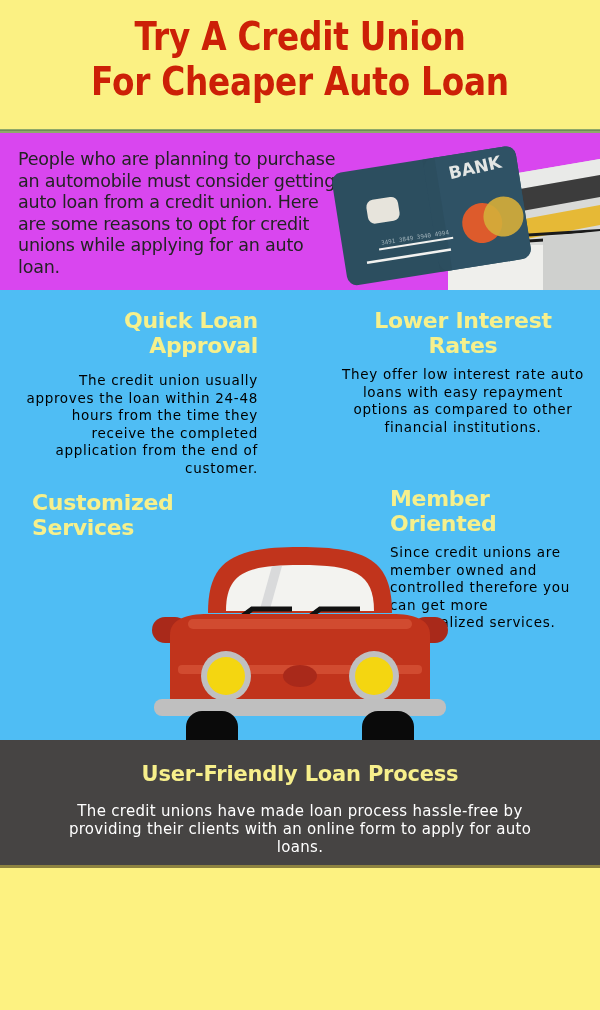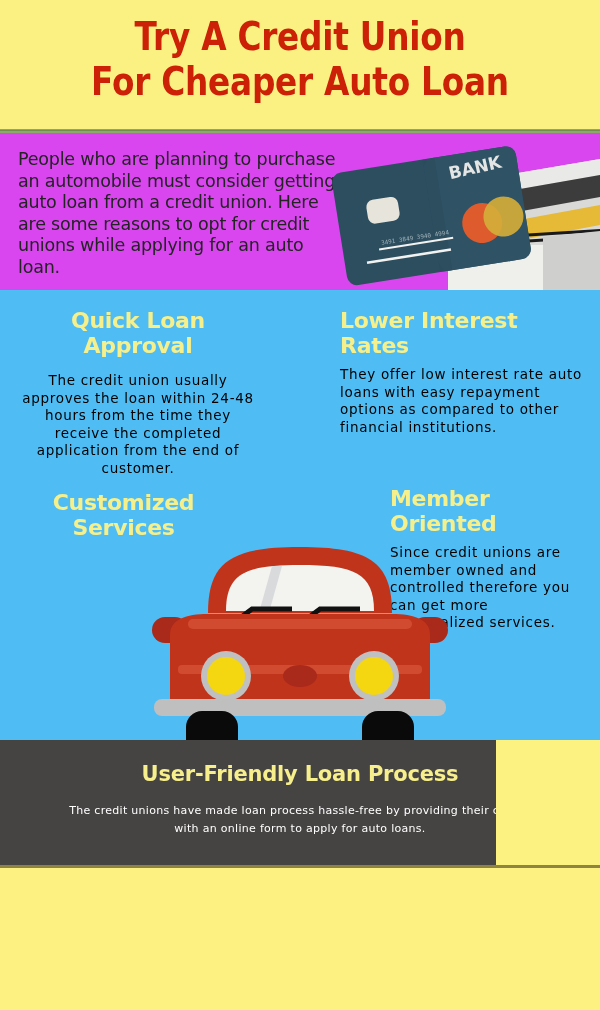--- a/index.html
+++ b/index.html
@@ -72,50 +72,50 @@
     letter-spacing:-0.3px;
   }
   .blk p {
     color:#000000;
     font-family:"DejaVu Sans", sans-serif;
     font-size:13.5px;
     line-height:17.5px;
     letter-spacing:0.7px;
     margin-top:14px;
   }
-  .b-quick    { left:18px;  top:18px;  width:240px; text-align:center; }
-  .b-lower    { left:340px; top:18px;  width:246px; text-align:left; }
-  .b-custom   { left:16px;  top:200px; width:215px; text-align:center; }
+  .b-quick    { left:18px;  top:18px;  width:240px; text-align:right; }
+  .b-lower    { left:340px; top:18px;  width:246px; text-align:center; }
+  .b-custom   { left:32px;  top:200px; width:215px; text-align:left; }
   .b-member   { left:390px; top:196px; width:196px; text-align:left; }
   .b-lower p, .b-member p { margin-top:8px; }
 
   
   .car { position:absolute; left:100px; top:245px; width:400px; height:215px; }
 
   
   .dark {
-    position:absolute; left:0; top:740px; width:496px; height:127px;
+    position:absolute; left:0; top:740px; width:600px; height:127px;
     background:#464443;
     overflow:hidden;
   }
   .dark h2 {
     position:absolute; left:0; top:22px; width:600px;
     text-align:center;
     color:#F7EF8B;
     font-family:"DejaVu Sans", sans-serif;
     font-weight:bold;
     font-size:21px;
     letter-spacing:-0.2px;
   }
   .dark p {
     position:absolute; left:60px; top:62px; width:480px;
     text-align:center;
     color:#FFFFFF;
     font-family:"DejaVu Sans", sans-serif;
-    font-size:11px;
+    font-size:15px;
     line-height:18px;
     letter-spacing:0.3px;
   }
   .dark-rule{
     position:absolute; left:0; top:865px; width:600px; height:3px;
     background:#8E8340;
   }
 
   
   .footer {

